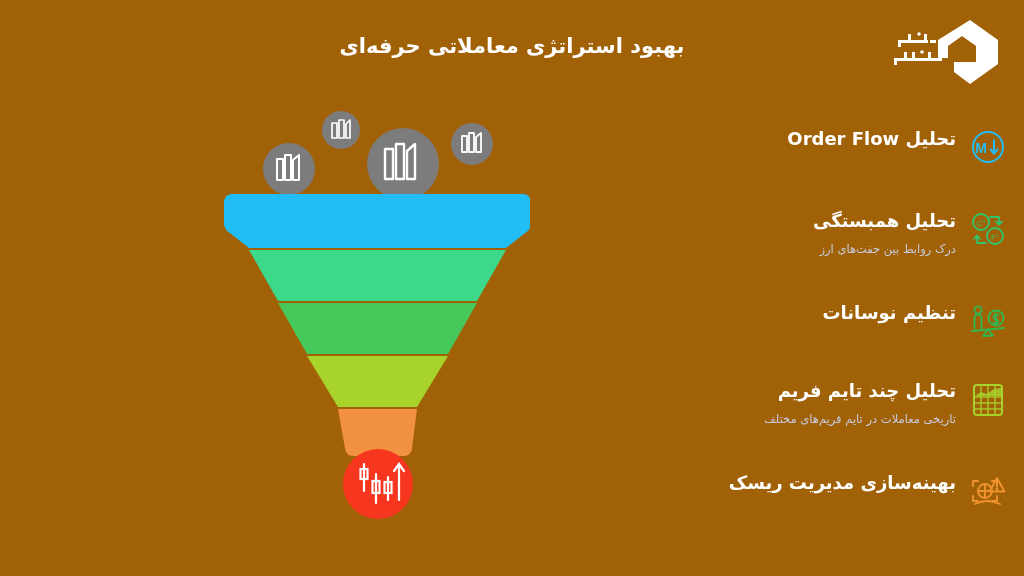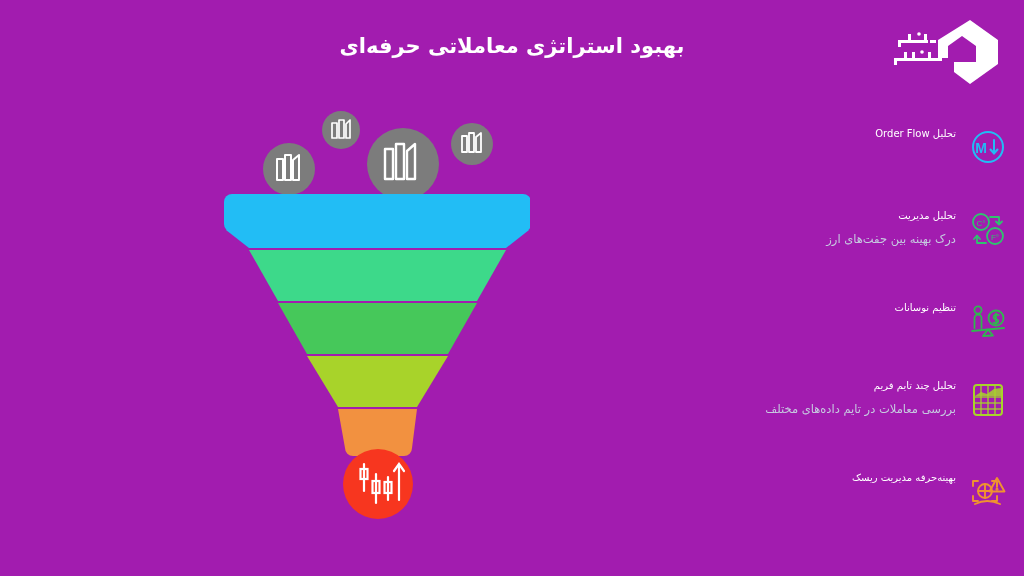--- a/index.html
+++ b/index.html
@@ -59,22 +59,22 @@
     min-height:56px;
   }
   .feature-icon {
     flex:0 0 40px;
     width:40px; height:40px;
     margin-top:2px;
   }
   .feature-text { flex:1 1 auto; padding-top:1px; }
   .feature-title {
     color:#ffffff;
-    font-size:10px;
-    font-weight:normal;
+    font-size:18px;
+    font-weight:bold;
     line-height:1.35;
     direction:rtl;
     unicode-bidi:plaintext;
   }
   .feature-desc {
     margin-top:7px;
     color:#c6cbe0;
     font-size:11.5px;
     line-height:1.6;
     direction:rtl;
@@ -85,21 +85,21 @@
   
   .feature-item.i0 { margin-bottom:26px; }
   .feature-item.i1 { margin-bottom:36px; }
   .feature-item.i2 { margin-bottom:22px; }
   .feature-item.i3 { margin-bottom:36px;justify-content:space-between; }
   .feature-item.i4 { margin-bottom:0; }
 </style>
 </head>
 <body style="background: rgb(0, 3, 60);">
 
-<div id="stage" style="background: #a21caf; margin-left: 35px;">
+<div id="stage" style="background: #a16207; margin-left: 35px;">
 
   <div id="page-title">بهبود استراتژی معاملاتی حرفه‌ای</div>
 
   <div id="logo">
     <svg width="128" height="72" viewBox="0 0 128 72">
 
       <path d="M86 6 L114 26 L114 50 L86 70 L70 58 L70 48 L92 48 L92 32 L78 22 L64 32 L64 44 L54 44 L54 26 Z" fill="#ffffff"></path>
 
       <g fill="#ffffff">
         <rect x="14" y="26" width="30" height="3"></rect>
@@ -217,22 +217,22 @@
           <text x="27" y="30" font-family="'Liberation Sans', sans-serif" font-size="8" fill="#2fc46e" text-anchor="middle">°F</text>
           <g stroke="#2fc46e" stroke-width="1.8" fill="none" stroke-linecap="round" stroke-linejoin="round">
             <path d="M22 7 L31 7 L31 14"></path>
             <path d="M28 11.5 L31 14.5 L34 11.5"></path>
             <path d="M18 33 L9 33 L9 26"></path>
             <path d="M6 29 L9 25.5 L12 29"></path>
           </g>
         </svg>
       </div>
       <div class="feature-text">
-        <div class="feature-title">تحلیل مدیریت</div>
-        <div class="feature-desc">درک بهینه بین جفت‌های ارز</div>
+        <div class="feature-title">تحلیل همبستگی</div>
+        <div class="feature-desc">درک روابط بین جفت‌های ارز</div>
       </div>
     </div>
 
     <div class="feature-item i2">
       <div class="feature-icon">
         <svg width="40" height="40" viewBox="0 0 40 40">
           <g stroke="#2fb84f" stroke-width="1.8" fill="none" stroke-linecap="round" stroke-linejoin="round">
             <circle cx="10" cy="8" r="3.6"></circle>
             <path d="M6.5 26 L6.5 16 a3.5 3.5 0 0 1 3.5 -3.5 a3.5 3.5 0 0 1 3.5 3.5 L13.5 26"></path>
             <circle cx="28" cy="16" r="7.5"></circle>
@@ -257,21 +257,21 @@
             <line x1="6" y1="29" x2="34" y2="29"></line>
             <line x1="13" y1="5" x2="13" y2="35"></line>
             <line x1="20" y1="5" x2="20" y2="35"></line>
             <line x1="27" y1="5" x2="27" y2="35"></line>
           </g>
           <path d="M7 16 L13 12 L19 14 L26 9 L33 8 L33 16 Z" fill="#a8d32a" opacity="0.85"></path>
         </svg>
       </div>
       <div class="feature-text">
         <div class="feature-title">تحلیل چند تایم فریم</div>
-        <div class="feature-desc">بررسی معاملات در تایم داده‌های مختلف</div>
+        <div class="feature-desc">تاریخی معاملات در تایم فریم‌های مختلف</div>
       </div>
     </div>
 
     <div class="feature-item i4">
       <div class="feature-icon">
         <svg width="40" height="40" viewBox="0 0 40 40">
           <g stroke="#f0922f" stroke-width="1.9" fill="none" stroke-linecap="round" stroke-linejoin="round">
             <path d="M10 9 L5 9 L5 14"></path>
             <path d="M24 9 L29 9 L29 14"></path>
             <path d="M5 24 L5 29 L10 29"></path>
@@ -280,18 +280,18 @@
             <line x1="17" y1="12" x2="17" y2="26"></line>
             <line x1="10" y1="19" x2="24" y2="19"></line>
             <path d="M7 32 Q19 26 32 32"></path>
             <path d="M29 6 L36.5 19.5 L21.5 19.5 Z"></path>
             <line x1="29" y1="11" x2="29" y2="15"></line>
             <circle cx="29" cy="17.3" r="0.6" fill="#f0922f"></circle>
           </g>
         </svg>
       </div>
       <div class="feature-text">
-        <div class="feature-title">بهینه‌حرفه مدیریت ریسک</div>
+        <div class="feature-title">بهینه‌سازی مدیریت ریسک</div>
       </div>
     </div>
 
   </div>
 </div>
 
 </body></html>

